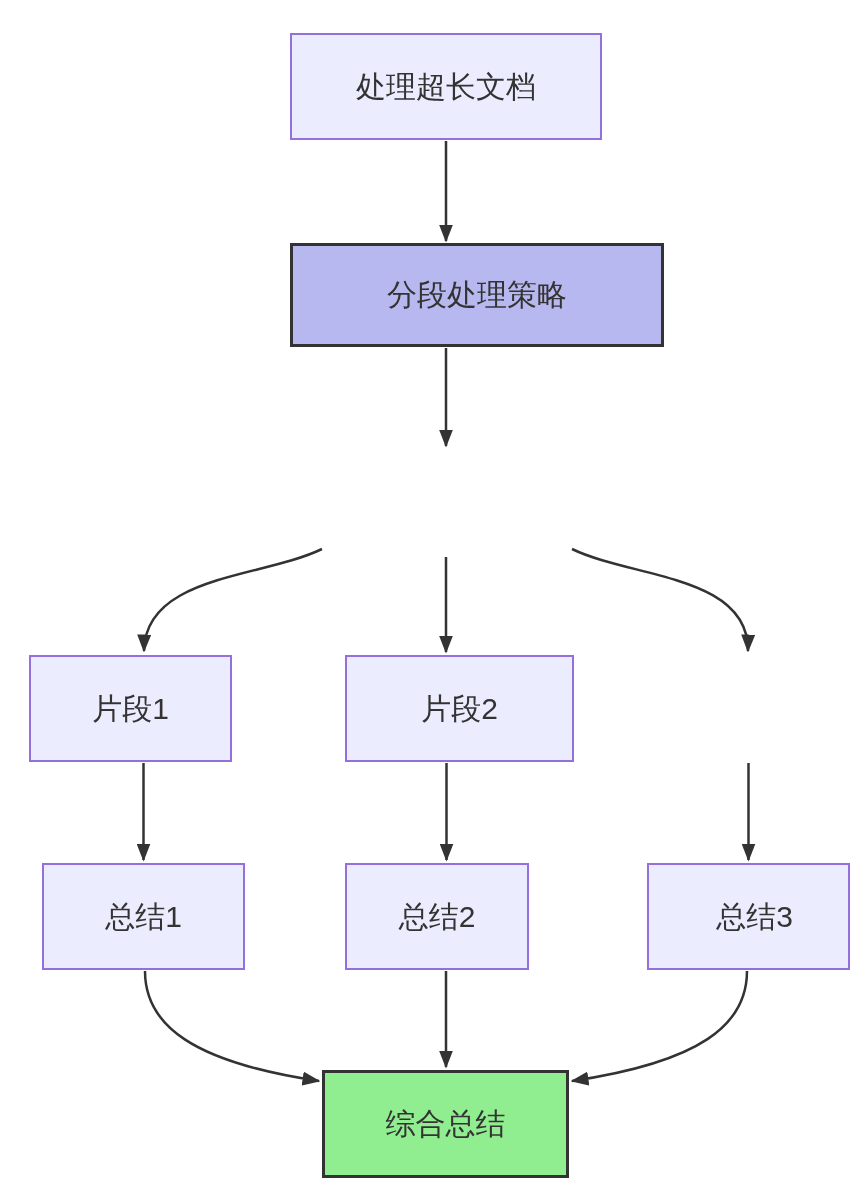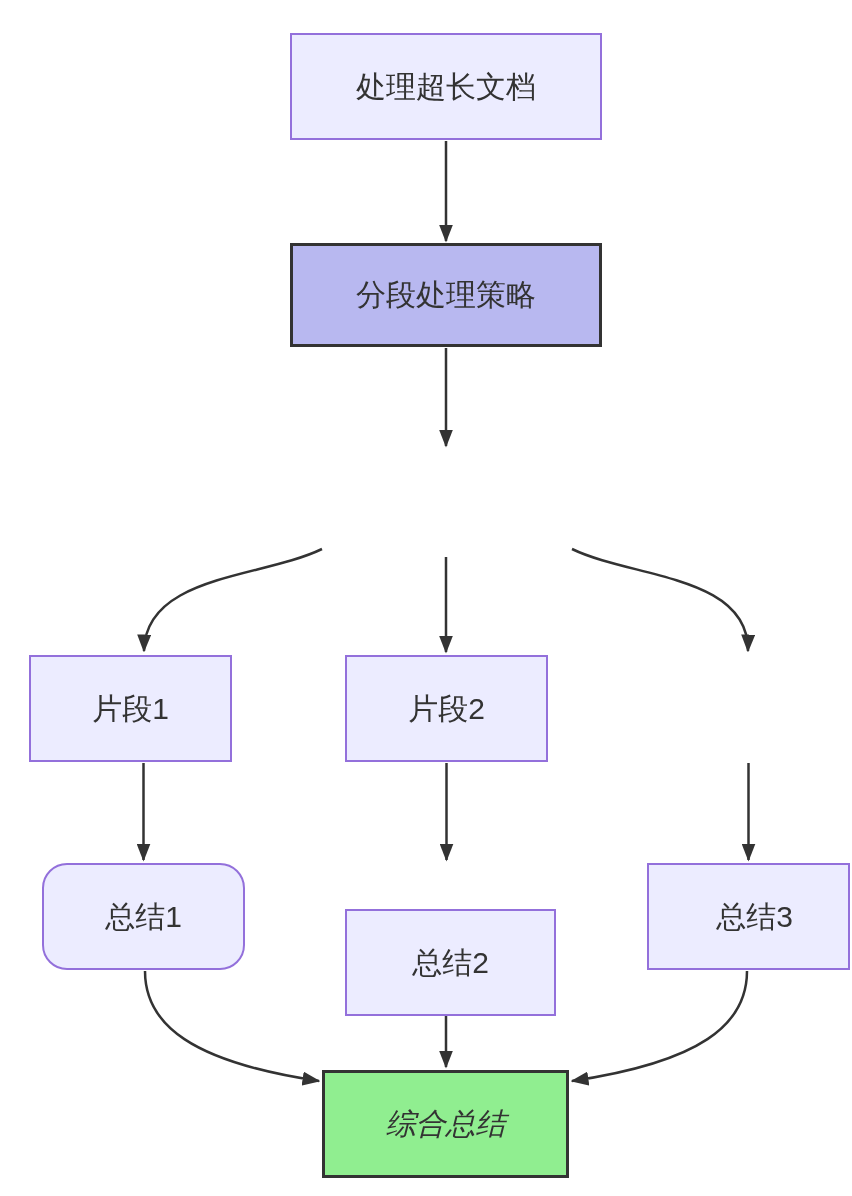--- a/index.html
+++ b/index.html
@@ -49,29 +49,29 @@
     color: var(--text);
     font-size: 30px;
     line-height: 1.2;
     white-space: nowrap;
     text-align: center;
   }
   .node.emphasis {
     border: 3.5px solid var(--emphasis-border);
   }
   #node-process-long-doc   { left: 278px; top: 33px;   width: 312px; height: 107px; }
-  #node-segment-strategy   { left: 278px; top: 243px;  width: 312px; height: 104px; background: var(--strategy-fill); }
+  #node-segment-strategy   { left: 278px; top: 243px;  width: 374px; height: 104px; background: var(--strategy-fill); }
   #node-original-doc       { left: 310px; top: 448px;  width: 250px; height: 108px; }
   #node-fragment-1         { left: 17px;  top: 655px;  width: 203px; height: 107px; }
-  #node-fragment-2         { left: 333px; top: 655px;  width: 203px; height: 107px; }
+  #node-fragment-2         { left: 333px; top: 655px;  width: 229px; height: 107px; }
   #node-fragment-3         { left: 635px; top: 655px;  width: 203px; height: 107px; }
-  #node-summary-1          { left: 30px;  top: 863px;  width: 203px; height: 107px; border-radius: 25px; }
-  #node-summary-2          { left: 333px; top: 909px;  width: 211px; height: 107px; }
+  #node-summary-1          { left: 30px;  top: 863px;  width: 203px; height: 107px; }
+  #node-summary-2          { left: 333px; top: 863px;  width: 184px; height: 107px; }
   #node-summary-3          { left: 635px; top: 863px;  width: 203px; height: 107px; padding-left: 12px; }
-  #node-final-summary      { left: 310px; top: 1070px; width: 247px; height: 108px; background: var(--final-fill); font-style: italic; }
+  #node-final-summary      { left: 310px; top: 1070px; width: 247px; height: 108px; background: var(--final-fill); }
 </style>
 </head>
 <body>
 
 <div class="canvas">
 
   <svg class="edge-layer" width="852" height="1196" viewBox="0 0 852 1196" xmlns="http://www.w3.org/2000/svg">
     <defs>
       <marker id="arrowhead" markerUnits="userSpaceOnUse" markerWidth="18" markerHeight="14" refX="16.5" refY="7" orient="auto">
         <path d="M0,0 L18,7 L0,14 Z" fill="#333333"></path>

